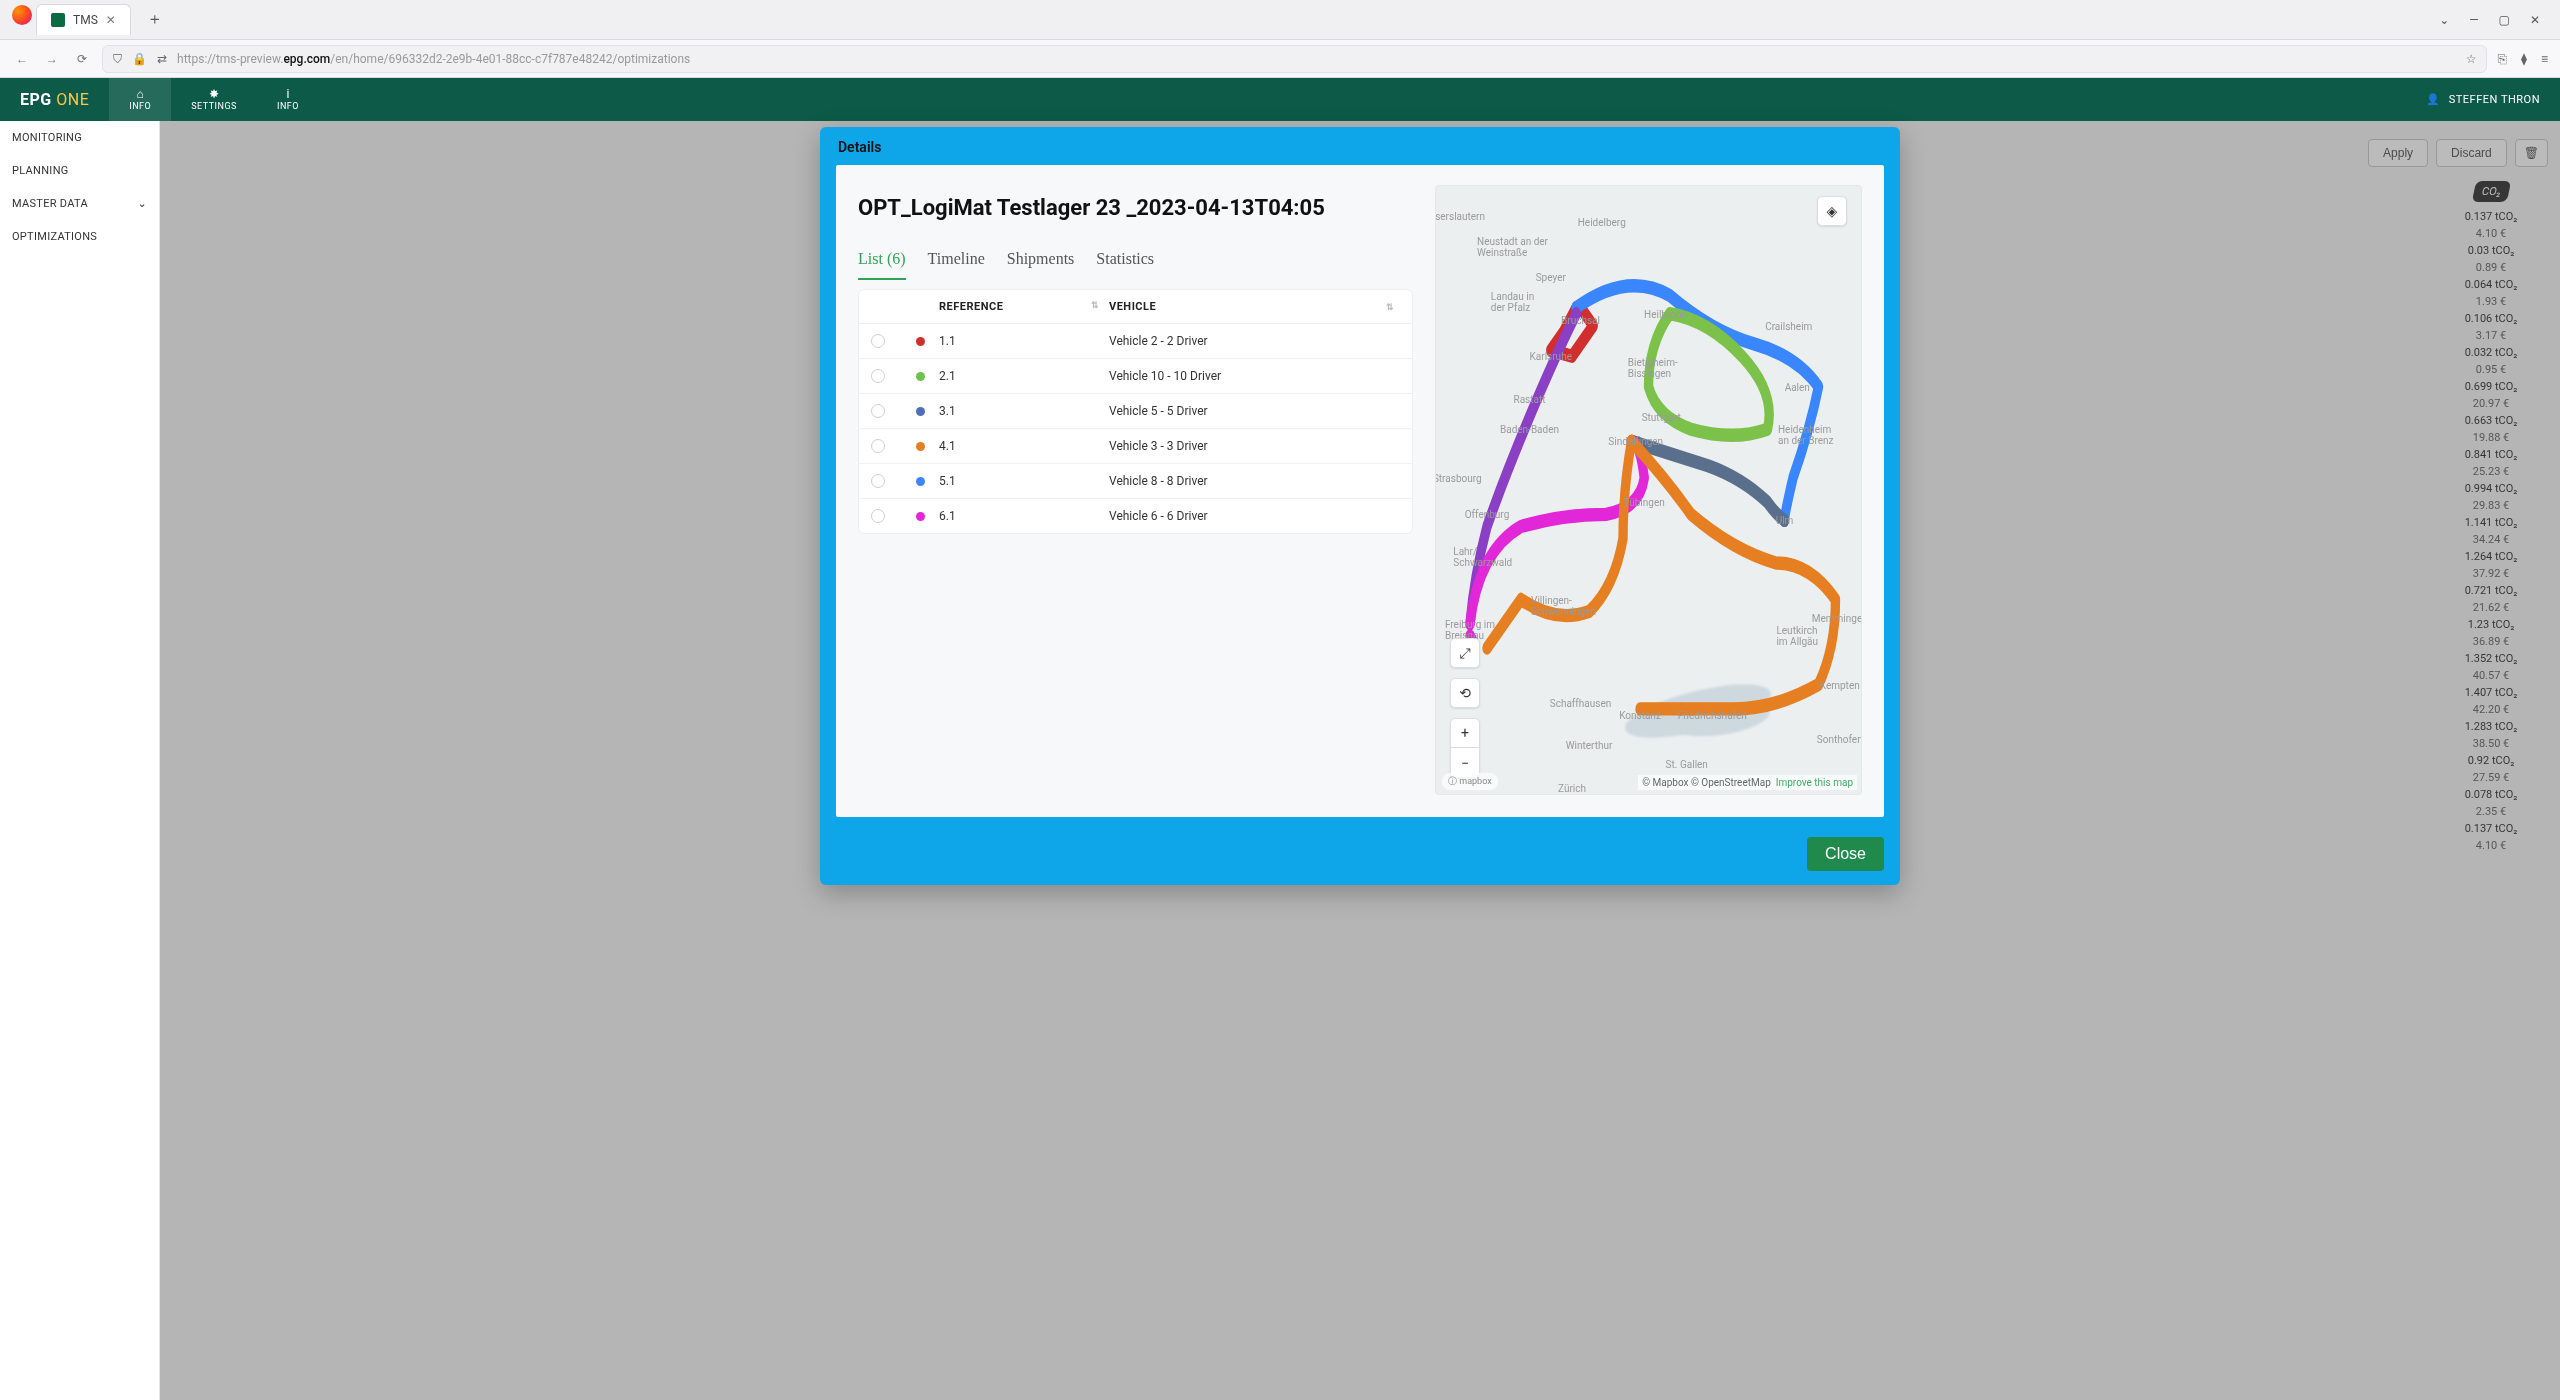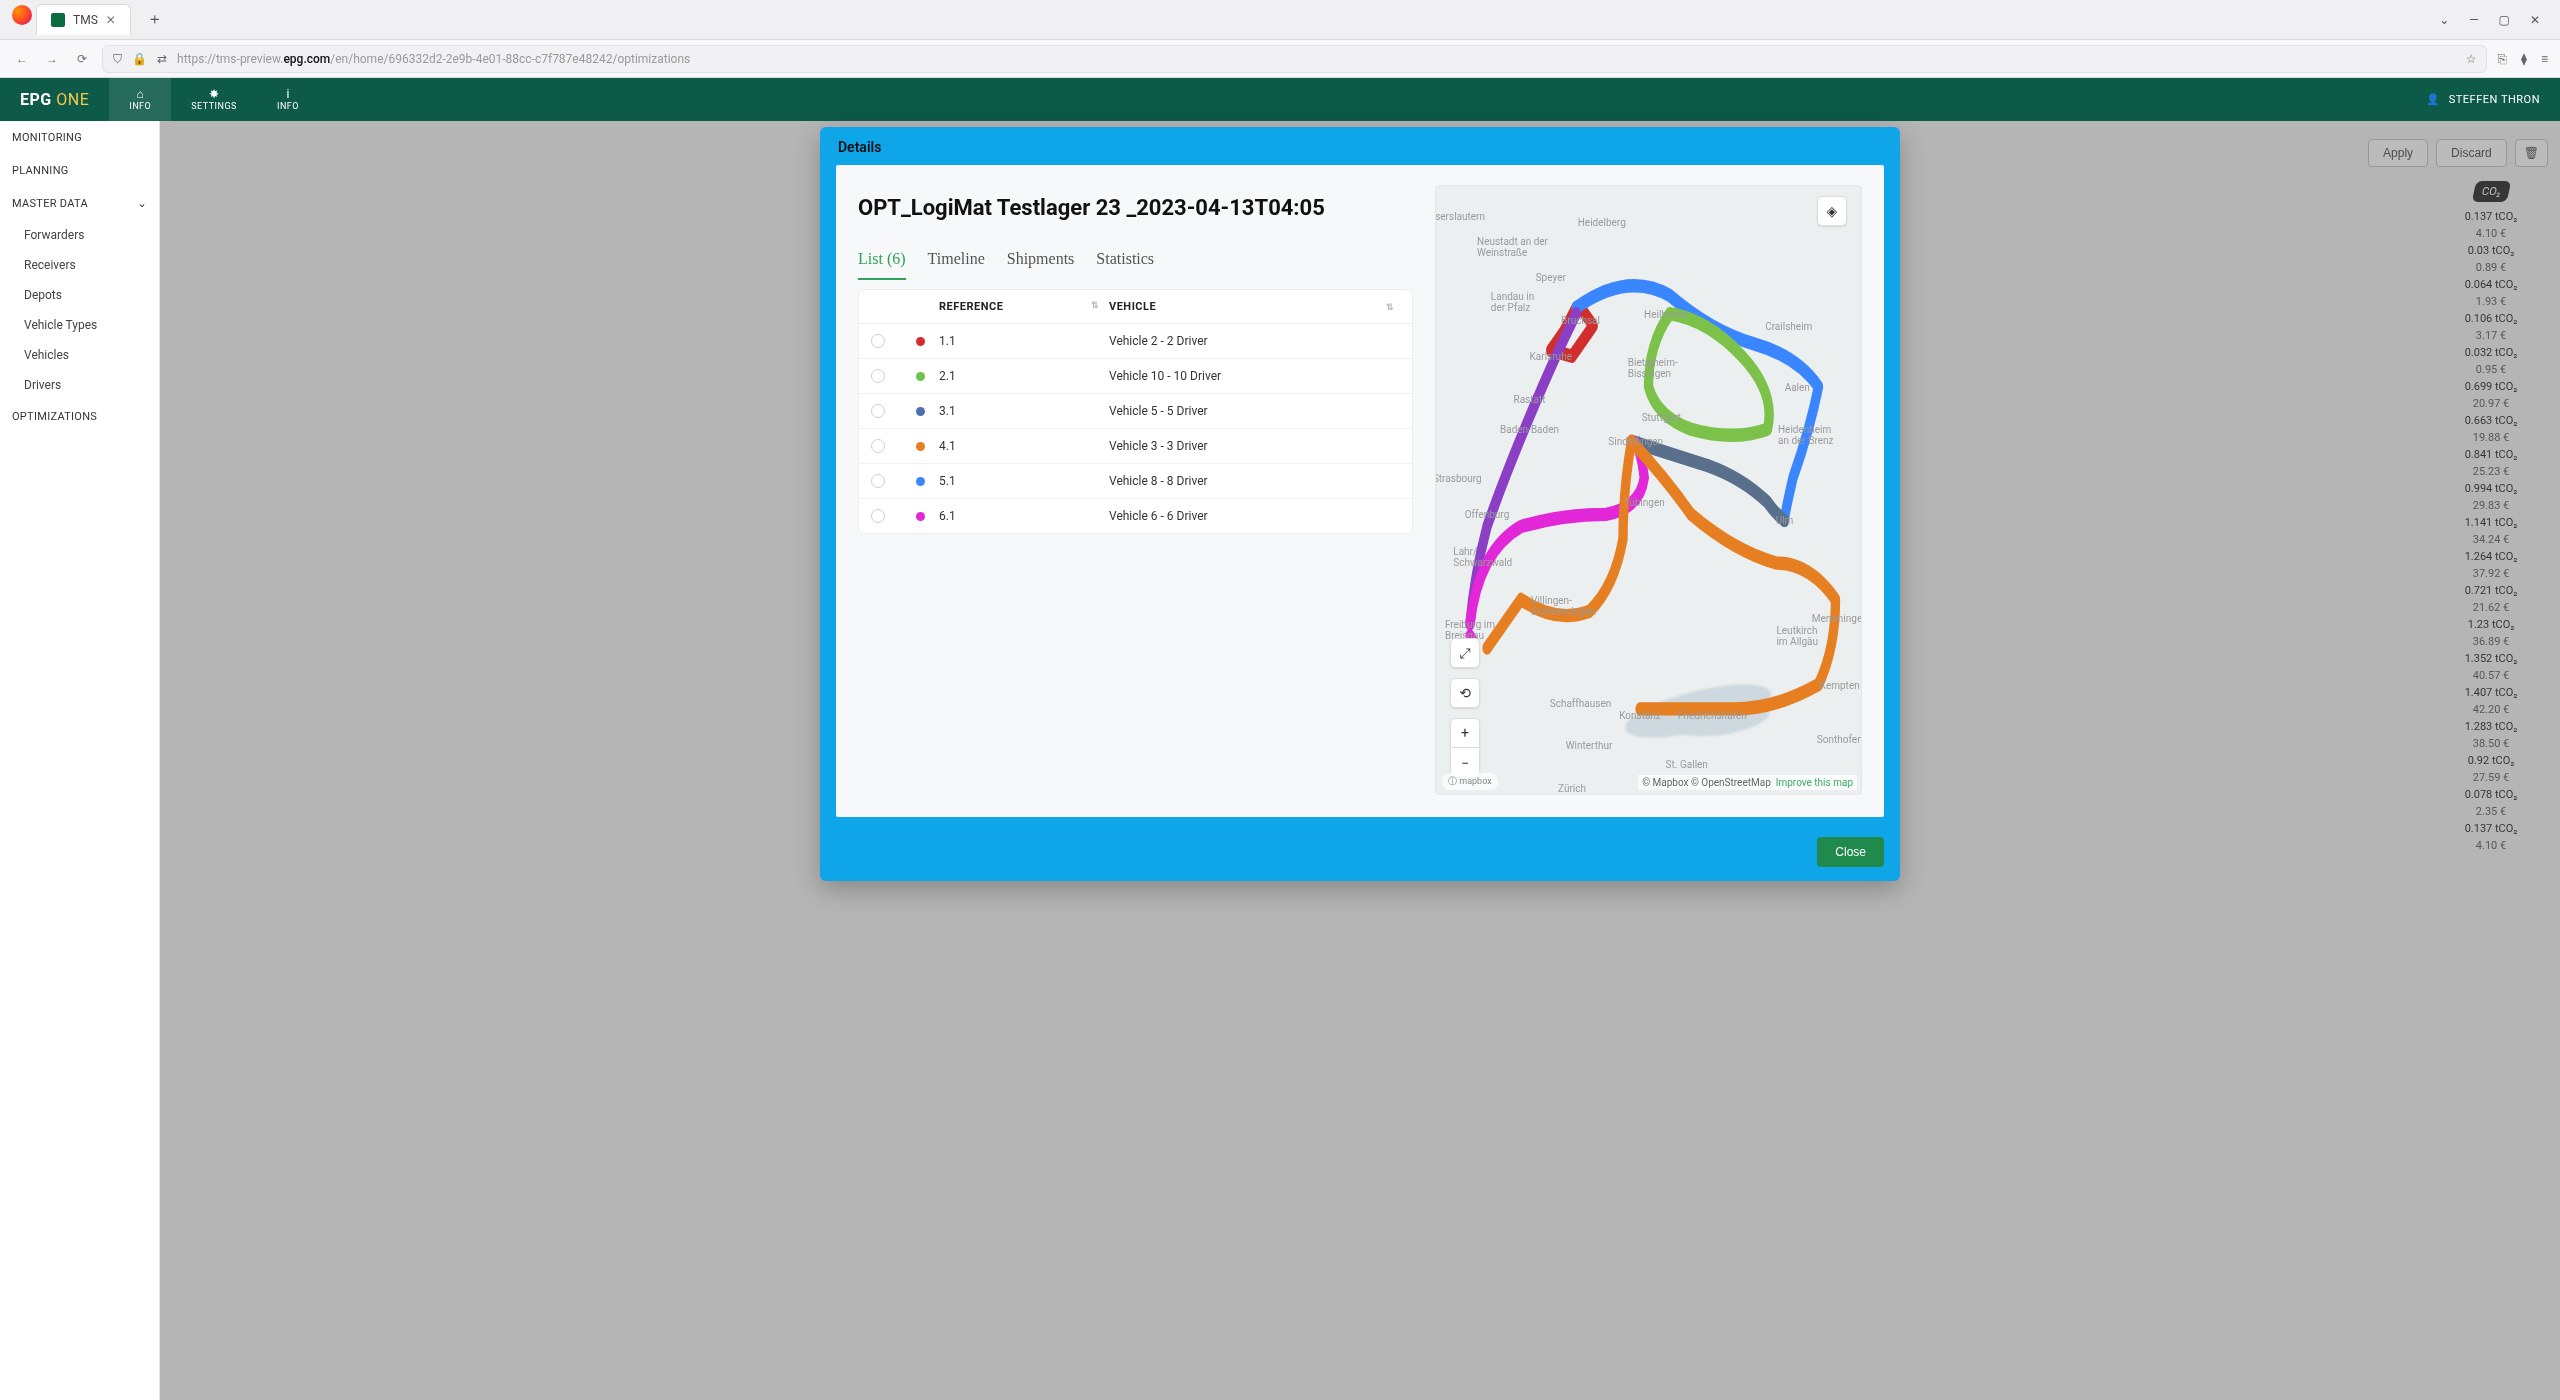--- a/index.html
+++ b/index.html
@@ -88,21 +88,21 @@
   .routes path { fill:none; stroke-width:2.2; stroke-linecap:round; stroke-linejoin:round; }
 
   
   .city { position:absolute; font-size:10px; color:#9a9a9a; white-space:nowrap; transform:translate(-50%,-50%); pointer-events:none;}
 
   
   .lake { position:absolute; background:#cdd9df; border-radius:50%; filter: blur(1px);}
 
   
   .modal-footer { display:flex; justify-content:flex-end; padding:10px 16px 14px; }
-  .btn-primary { background:#1f8a4c; color:#fff; border:none; border-radius:4px; padding:8px 18px; font-size:12px; cursor:pointer;}
+  .btn-primary { background:#1f8a4c; color:#fff; border:none; border-radius:4px; padding:8px 18px; font-size:16px; cursor:pointer;}
 
   
   .modal-content::-webkit-scrollbar { width:10px;}
 </style>
 </head>
 <body>
 
 <div class="browser-tabbar">
   <div class="ff-dot"></div>
   <div class="browser-tab">
@@ -161,28 +161,20 @@
 </div>
 
 <div class="app-body">
   <div class="sidebar">
     <div class="cat">MONITORING</div>
     <div class="cat">PLANNING</div>
     <div class="cat">
       <span>MASTER DATA</span>
         <span>⌄</span>
     </div>
-    <div id="master-items">
-        <div class="sub">Forwarders</div>
-        <div class="sub">Receivers</div>
-        <div class="sub">Depots</div>
-        <div class="sub">Vehicle Types</div>
-        <div class="sub">Vehicles</div>
-        <div class="sub">Drivers</div>
-      </div>
     <div class="cat">OPTIMIZATIONS</div>
   </div>
 
   <div class="behind-canvas">
     <div class="behind-toolbar">
       <button class="btn">Apply</button>
       <button class="btn">Discard</button>
       <button class="btn icon-only"><span>🗑</span></button>
     </div>
     <div class="co2-panel">

